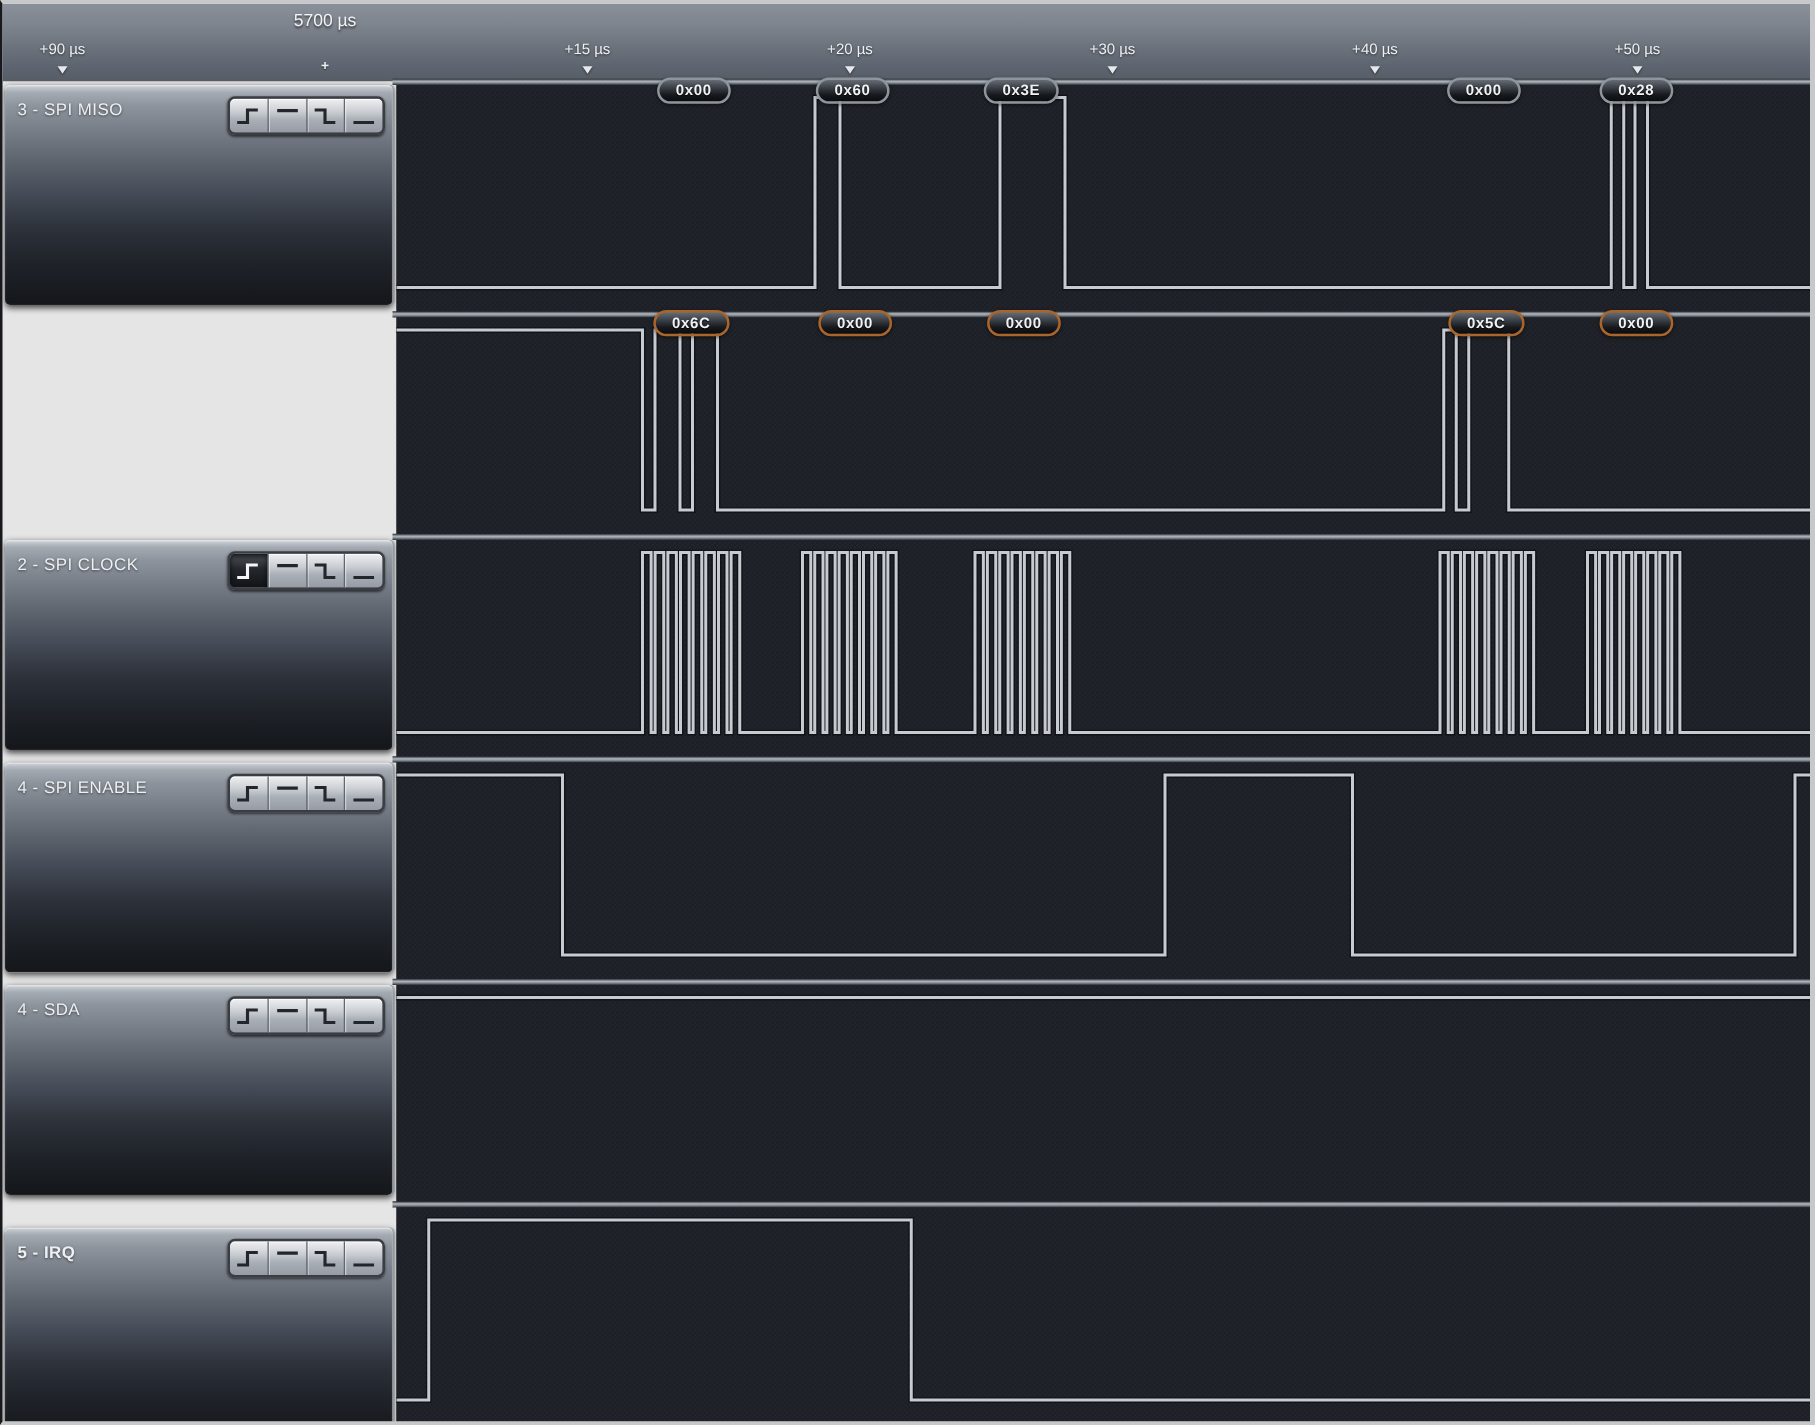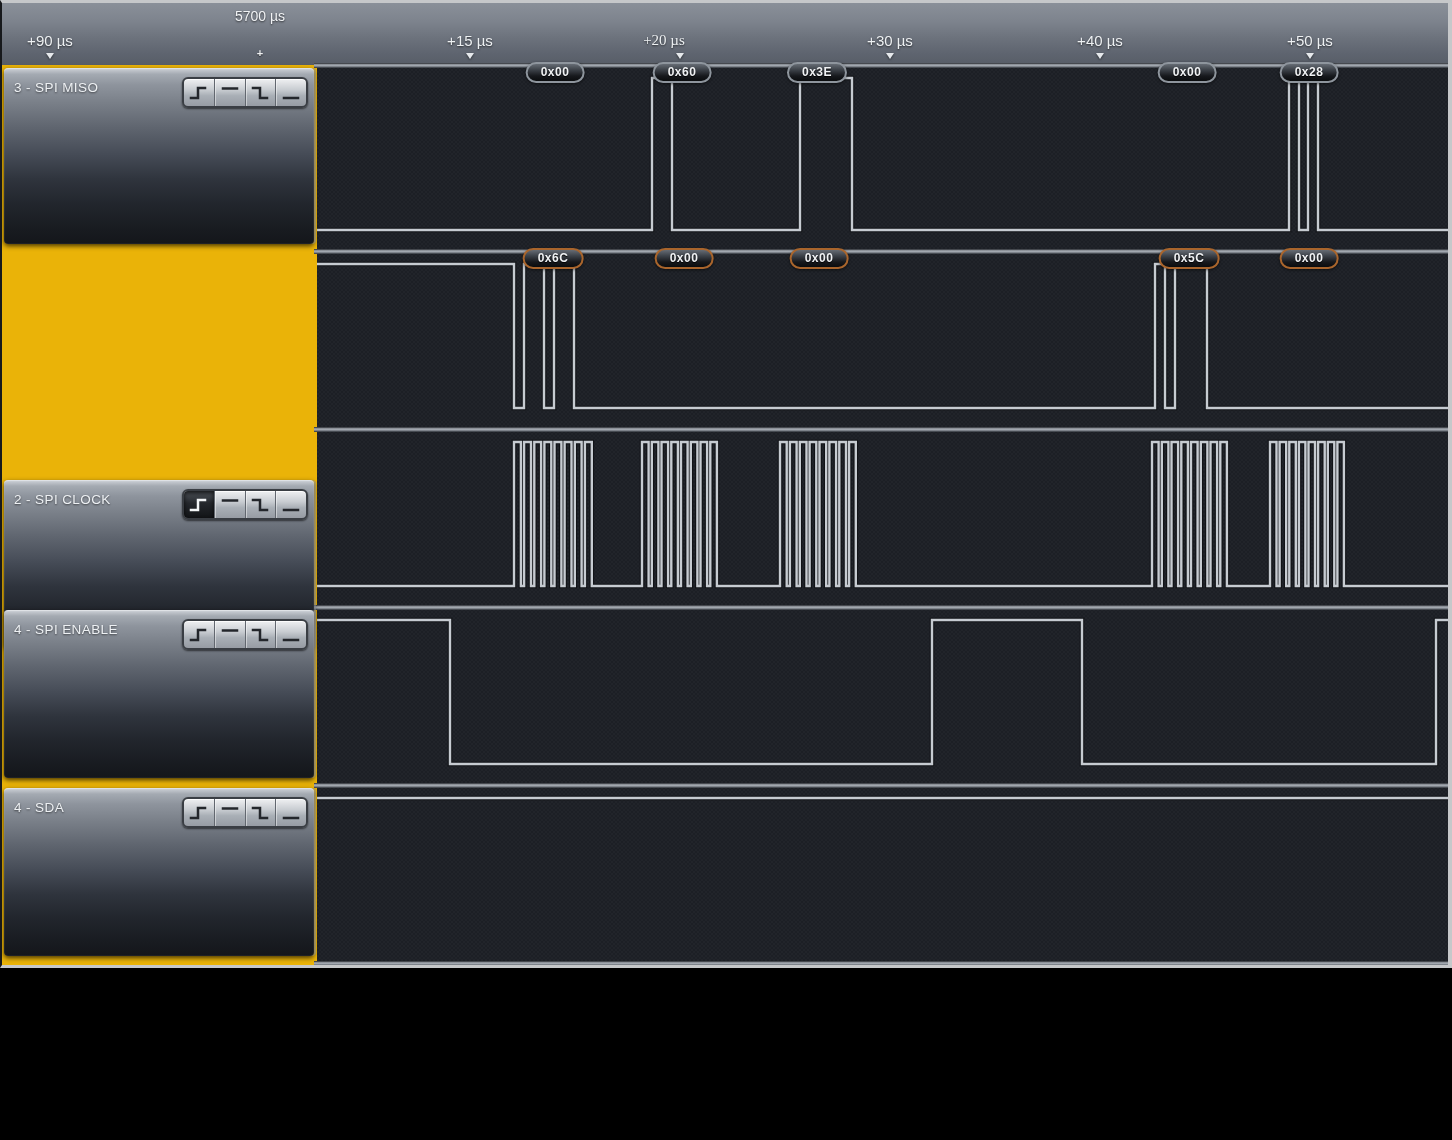--- a/index.html
+++ b/index.html
@@ -1,40 +1,40 @@
 <!DOCTYPE html>
 <html><head>
 <meta charset="utf-8">
 <style>
   html,body{margin:0;padding:0;background:#000;}
   *{box-sizing:border-box;}
   .screen{
-    position:relative; width:1452px; height:968px;
-    background:#eab308;
+    position:relative; width:1452px; height:1140px;
+    background:#e5e5e5;
     border-top:3px solid #c6c8ca; border-right:4px solid #c6c8ca;
     border-bottom:3px solid #c6c8ca; border-left:2px solid #17191c;
     overflow:hidden;
     font-family:"Liberation Sans", sans-serif;
   }
   
   .ruler{
     position:absolute; left:0; top:0; width:100%; height:62px;
     background:linear-gradient(180deg,#8a9099 0%,#7d838d 30%,#6d737d 55%,#5f6570 80%,#575d67 100%);
   }
   .ruler-major{
     position:absolute; top:5px; transform:translateX(-50%);
     color:#f1f3f5; font-size:14px; text-shadow:0 1px 2px rgba(0,0,0,.65); white-space:nowrap;
   }
   .ruler-major-marker{
     position:absolute; top:44px; transform:translateX(-50%);
     color:#eef0f2; font-size:11px; font-weight:bold; text-shadow:0 1px 1px rgba(0,0,0,.6);
   }
   .ruler-tick-label{
     position:absolute; top:29px; transform:translateX(-50%);
-    color:#eef1f3; font-size:15px; text-shadow:0 1px 2px rgba(0,0,0,.6); white-space:nowrap;
+    color:#eef1f3; font-size:12px; text-shadow:0 1px 2px rgba(0,0,0,.6); white-space:nowrap;
   }
   .ruler-tick-arrow{
     position:absolute; top:50px; transform:translateX(-50%);
     width:0; height:0;
     border-left:4px solid transparent; border-right:4px solid transparent;
     border-top:6px solid #e6e9ec;
     filter:drop-shadow(0 1px 1px rgba(0,0,0,.5));
   }
   
   .row{position:absolute; left:0; width:100%;}
@@ -98,21 +98,21 @@
 
 <div class="screen">
   <div class="ruler">
     <div class="ruler-major" style="left: 258px;">5700 µs</div>
     <div class="ruler-major-marker" style="left: 258px;">+</div>
     <div id="ruler-ticks">
         <div class="ruler-tick-label" style="left: 48px;">+90 µs</div>
         <div class="ruler-tick-arrow" style="left: 48px;"></div>
         <div class="ruler-tick-label" style="left: 468px;">+15 µs</div>
         <div class="ruler-tick-arrow" style="left: 468px;"></div>
-        <div class="ruler-tick-label" style="left: 662px; font-family: Liberation Serif, serif;">+20 µs</div>
+        <div class="ruler-tick-label" style="left: 678px;">+20 µs</div>
         <div class="ruler-tick-arrow" style="left: 678px;"></div>
         <div class="ruler-tick-label" style="left: 888px;">+30 µs</div>
         <div class="ruler-tick-arrow" style="left: 888px;"></div>
         <div class="ruler-tick-label" style="left: 1098px;">+40 µs</div>
         <div class="ruler-tick-arrow" style="left: 1098px;"></div>
         <div class="ruler-tick-label" style="left: 1308px;">+50 µs</div>
         <div class="ruler-tick-arrow" style="left: 1308px;"></div>
       </div>
   </div>
   <div id="rows">
@@ -170,21 +170,21 @@
         </div>
       </div>
       <div class="row" style="top: 426px; height: 178px;">
         <div class="rowline"></div>
         <div class="wavearea">
           <svg width="1131" height="178">
             <path d="M0 157 L197.0 157 L197.0 13 L203.9 13 L203.9 157 L207.1 157 L207.1 13 L214.0 13 L214.0 157 L217.3 157 L217.3 13 L224.1 13 L224.1 157 L227.4 157 L227.4 13 L234.3 13 L234.3 157 L237.5 157 L237.5 13 L244.4 13 L244.4 157 L247.6 157 L247.6 13 L254.5 13 L254.5 157 L257.8 157 L257.8 13 L264.6 13 L264.6 157 L267.9 157 L267.9 13 L274.8 13 L274.8 157 L325.0 157 L325.0 13 L331.6 13 L331.6 157 L334.8 157 L334.8 13 L341.4 13 L341.4 157 L344.5 157 L344.5 13 L351.1 13 L351.1 157 L354.3 157 L354.3 13 L360.9 13 L360.9 157 L364.0 157 L364.0 13 L370.6 13 L370.6 157 L373.8 157 L373.8 13 L380.4 13 L380.4 157 L383.5 157 L383.5 13 L390.1 13 L390.1 157 L393.3 157 L393.3 13 L399.9 13 L399.9 157 L463.0 157 L463.0 13 L469.7 13 L469.7 157 L472.9 157 L472.9 13 L479.6 13 L479.6 157 L482.8 157 L482.8 13 L489.5 13 L489.5 157 L492.6 157 L492.6 13 L499.3 13 L499.3 157 L502.5 157 L502.5 13 L509.2 13 L509.2 157 L512.4 157 L512.4 13 L519.1 13 L519.1 157 L522.3 157 L522.3 13 L529.0 13 L529.0 157 L532.1 157 L532.1 13 L538.8 13 L538.8 157 L835.0 157 L835.0 13 L841.6 13 L841.6 157 L844.8 157 L844.8 13 L851.4 13 L851.4 157 L854.5 157 L854.5 13 L861.1 13 L861.1 157 L864.3 157 L864.3 13 L870.9 13 L870.9 157 L874.0 157 L874.0 13 L880.6 13 L880.6 157 L883.8 157 L883.8 13 L890.4 13 L890.4 157 L893.5 157 L893.5 13 L900.1 13 L900.1 157 L903.3 157 L903.3 13 L909.9 13 L909.9 157 L953.0 157 L953.0 13 L959.5 13 L959.5 157 L962.6 157 L962.6 13 L969.2 13 L969.2 157 L972.3 157 L972.3 13 L978.8 13 L978.8 157 L981.9 157 L981.9 13 L988.4 13 L988.4 157 L991.5 157 L991.5 13 L998.0 13 L998.0 157 L1001.1 157 L1001.1 13 L1007.7 13 L1007.7 157 L1010.8 157 L1010.8 13 L1017.3 13 L1017.3 157 L1020.4 157 L1020.4 13 L1026.9 13 L1026.9 157 L1131 157" class="trace-dark"></path>
             <path d="M0 157 L197.0 157 L197.0 13 L203.9 13 L203.9 157 L207.1 157 L207.1 13 L214.0 13 L214.0 157 L217.3 157 L217.3 13 L224.1 13 L224.1 157 L227.4 157 L227.4 13 L234.3 13 L234.3 157 L237.5 157 L237.5 13 L244.4 13 L244.4 157 L247.6 157 L247.6 13 L254.5 13 L254.5 157 L257.8 157 L257.8 13 L264.6 13 L264.6 157 L267.9 157 L267.9 13 L274.8 13 L274.8 157 L325.0 157 L325.0 13 L331.6 13 L331.6 157 L334.8 157 L334.8 13 L341.4 13 L341.4 157 L344.5 157 L344.5 13 L351.1 13 L351.1 157 L354.3 157 L354.3 13 L360.9 13 L360.9 157 L364.0 157 L364.0 13 L370.6 13 L370.6 157 L373.8 157 L373.8 13 L380.4 13 L380.4 157 L383.5 157 L383.5 13 L390.1 13 L390.1 157 L393.3 157 L393.3 13 L399.9 13 L399.9 157 L463.0 157 L463.0 13 L469.7 13 L469.7 157 L472.9 157 L472.9 13 L479.6 13 L479.6 157 L482.8 157 L482.8 13 L489.5 13 L489.5 157 L492.6 157 L492.6 13 L499.3 13 L499.3 157 L502.5 157 L502.5 13 L509.2 13 L509.2 157 L512.4 157 L512.4 13 L519.1 13 L519.1 157 L522.3 157 L522.3 13 L529.0 13 L529.0 157 L532.1 157 L532.1 13 L538.8 13 L538.8 157 L835.0 157 L835.0 13 L841.6 13 L841.6 157 L844.8 157 L844.8 13 L851.4 13 L851.4 157 L854.5 157 L854.5 13 L861.1 13 L861.1 157 L864.3 157 L864.3 13 L870.9 13 L870.9 157 L874.0 157 L874.0 13 L880.6 13 L880.6 157 L883.8 157 L883.8 13 L890.4 13 L890.4 157 L893.5 157 L893.5 13 L900.1 13 L900.1 157 L903.3 157 L903.3 13 L909.9 13 L909.9 157 L953.0 157 L953.0 13 L959.5 13 L959.5 157 L962.6 157 L962.6 13 L969.2 13 L969.2 157 L972.3 157 L972.3 13 L978.8 13 L978.8 157 L981.9 157 L981.9 13 L988.4 13 L988.4 157 L991.5 157 L991.5 13 L998.0 13 L998.0 157 L1001.1 157 L1001.1 13 L1007.7 13 L1007.7 157 L1010.8 157 L1010.8 13 L1017.3 13 L1017.3 157 L1020.4 157 L1020.4 13 L1026.9 13 L1026.9 157 L1131 157" class="trace"></path>
           </svg>
         </div>
-        <div class="panel" style="top: 3px; height: 168px; margin-top: 48px;">
+        <div class="panel" style="top: 3px; height: 168px;">
           <div class="panel-label">2 - SPI CLOCK</div>
           <div class="btn-group">
             <div class="trig-btn active">
               <svg width="24" height="20" viewBox="0 0 24 20">
                 <path d="M4 15 H11 V5 H18" class="glyph"></path>
               </svg>
             </div>
             <div class="trig-btn">
               <svg width="24" height="20" viewBox="0 0 24 20">
                 <path d="M5 5.5 H19" class="glyph"></path>

